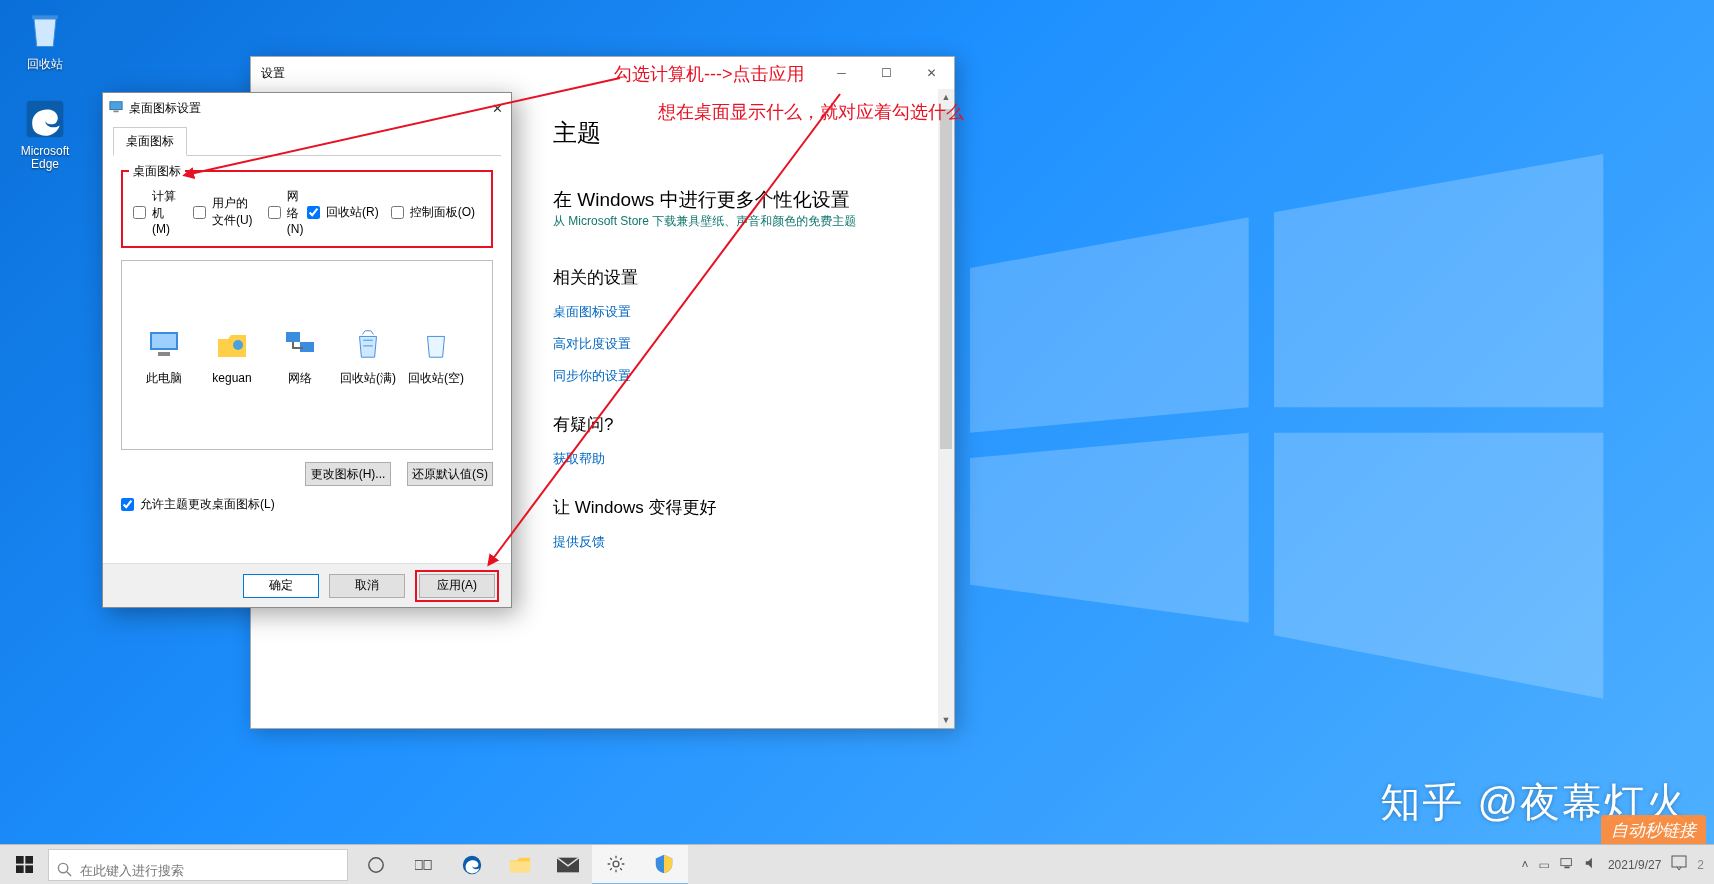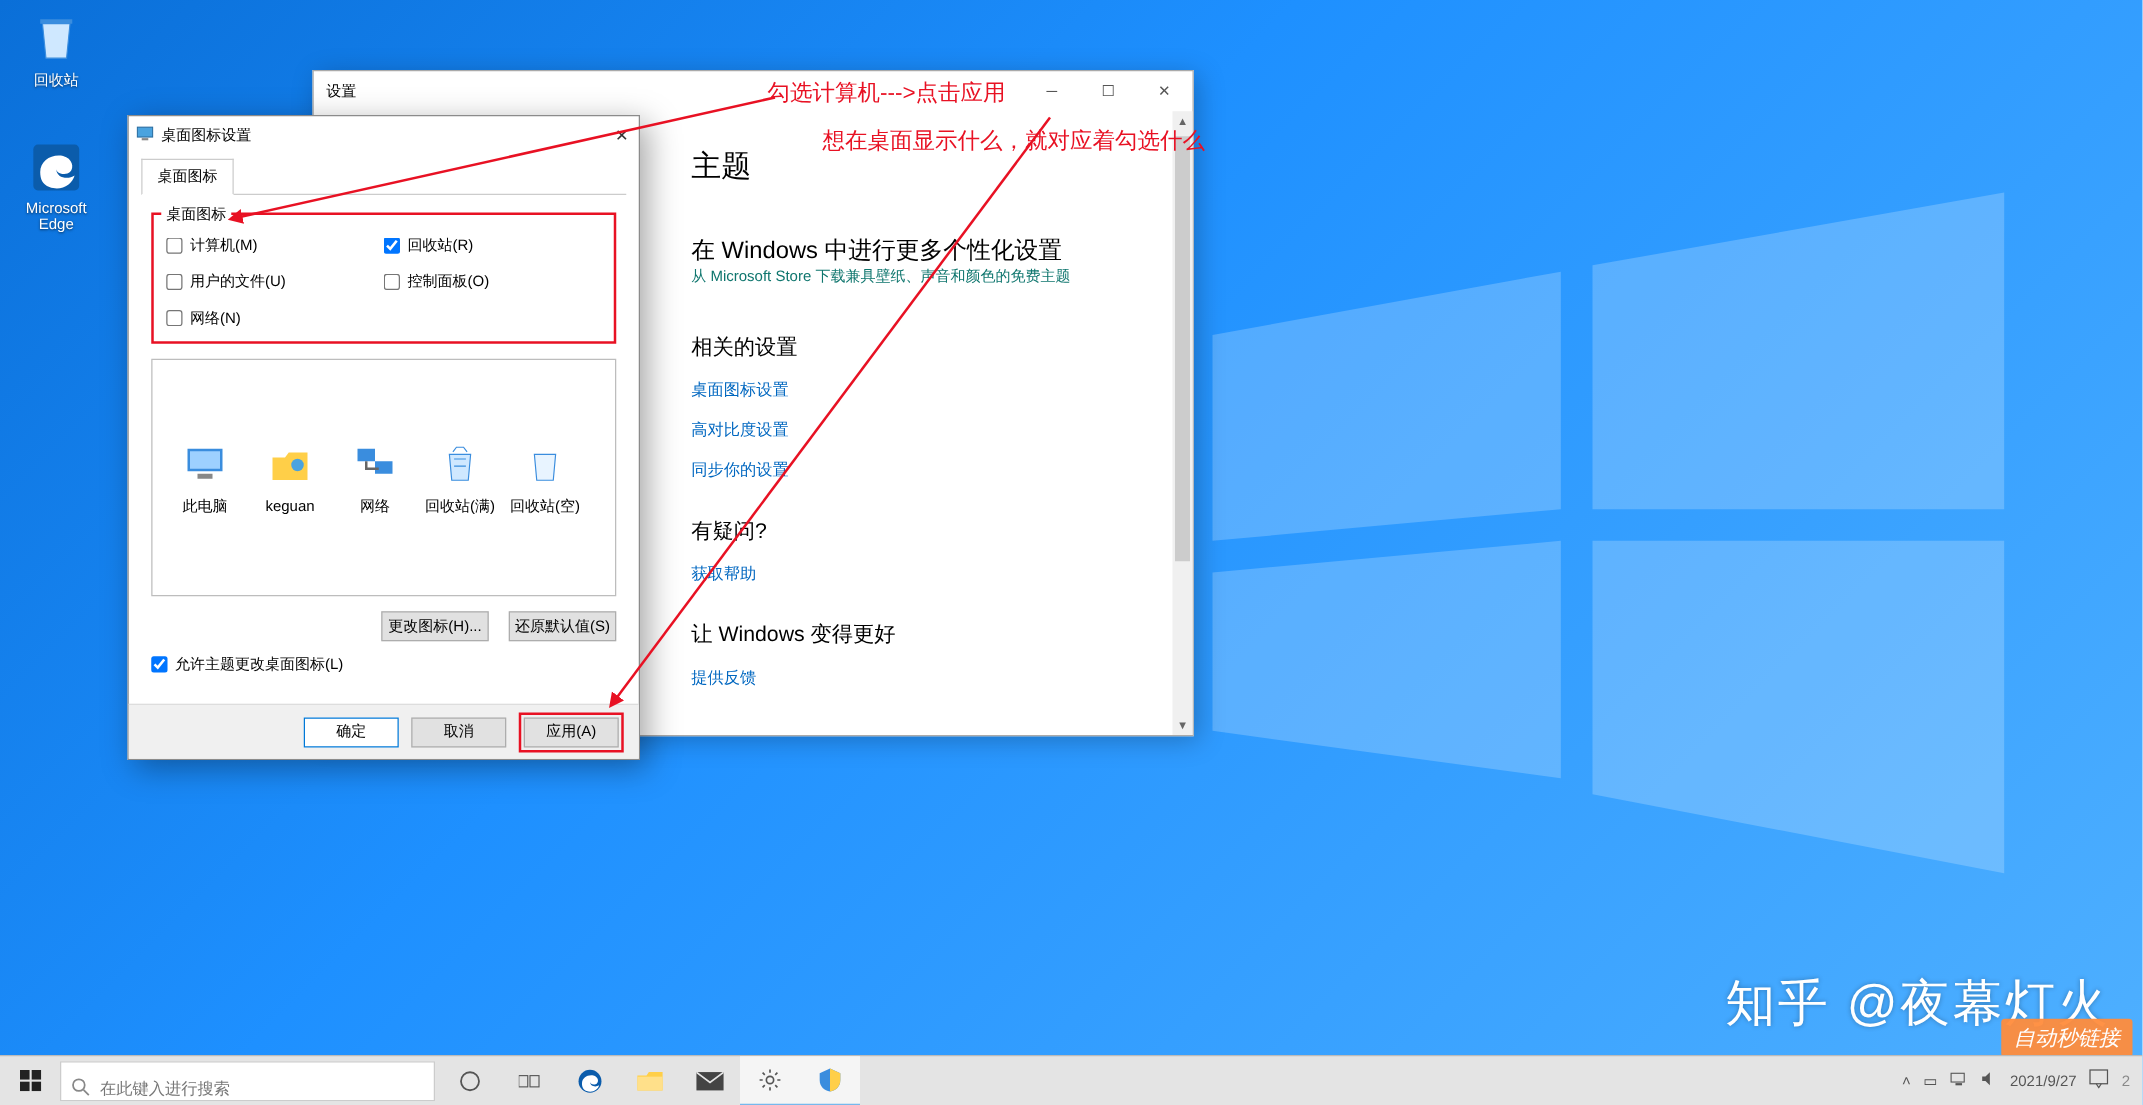--- a/index.html
+++ b/index.html
@@ -6,21 +6,21 @@
   body { width:1714px; height:884px; overflow:hidden; position:relative;
          background:linear-gradient(135deg,#0a6fd8 0%,#1e90ff 40%,#4fb0ff 100%); }
   
   .win-light{position:absolute;right:60px;top:40px;width:760px;height:760px;pointer-events:none;opacity:.85}
   .win-light svg{width:100%;height:100%}
   
   .desk-icon{position:absolute;width:74px;text-align:center;color:#fff;font-size:12px;text-shadow:0 1px 2px rgba(0,0,0,.6)}
   .desk-icon .ico{width:44px;height:44px;margin:0 auto 4px;display:flex;align-items:center;justify-content:center}
   .recycle .ico svg,.edge .ico svg{width:44px;height:44px}
   
-  .settings-win{position:absolute;left:250px;top:56px;width:705px;height:533px;background:#fff;border:1px solid #aaa;box-shadow:4px 4px 20px rgba(0,0,0,.25)}
+  .settings-win{position:absolute;left:250px;top:56px;width:705px;height:673px;background:#fff;border:1px solid #aaa;box-shadow:4px 4px 20px rgba(0,0,0,.25)}
   .settings-titlebar{height:32px;display:flex;align-items:center;justify-content:space-between;padding:0 0 0 10px;font-size:12px}
   .win-ctrls{display:flex}
   .win-ctrls div{width:45px;height:32px;display:flex;align-items:center;justify-content:center;color:#555}
   .settings-body{padding:28px 26px 10px 26px;position:relative;height:calc(100% - 32px)}
   .settings-body h1{font-weight:400;font-size:24px;margin-bottom:38px}
   .settings-body h2{font-weight:400;font-size:19px;margin-bottom:0}
   .settings-body .sub{font-size:12px;color:#0f766e;margin-bottom:36px}
   .settings-body h3{font-weight:400;font-size:17px;margin:8px 0 14px}
   .settings-body a.link{color:#0067c0;font-size:13px;text-decoration:none;display:block;margin-bottom:14px}
   .settings-scroll{position:absolute;right:0;top:0;width:16px;height:100%;background:#f0f0f0}
@@ -29,21 +29,21 @@
   
   .dlg{position:absolute;left:102px;top:92px;width:410px;height:516px;background:#fff;border:1px solid #8b8b8b;box-shadow:6px 6px 24px rgba(0,0,0,.35);font-size:12px}
   .dlg-titlebar{height:30px;display:flex;align-items:center;justify-content:space-between;padding:0 8px 0 6px}
   .dlg-titlebar .t{display:flex;align-items:center;gap:6px}
   .dlg-tabs{margin:4px 10px 0;border-bottom:1px solid #ccc;display:flex}
   .dlg-tab{padding:5px 12px;border:1px solid #ccc;border-bottom:1px solid #fff;background:#fff;margin-bottom:-1px;font-size:12px}
   .dlg-content{padding:14px 18px 0}
   .grp{border:2px solid #e81123;padding:8px 10px 10px;position:relative;margin-bottom:12px}
   .grp .legend{position:absolute;top:-9px;left:6px;background:#fff;padding:0 4px;font-size:12px}
   .grp-row{display:flex}
-  .grp-col{flex:1;display:flex;flex-direction:column;gap:12px;padding-top:8px}
+  .grp-col{flex:1;display:flex;flex-direction:row;gap:12px;padding-top:8px}
   .chk{display:flex;align-items:center;gap:6px}
   .chk input{width:13px;height:13px}
   .preview{border:1px solid #bdbdbd;height:190px;padding:10px 8px;display:flex;gap:0;align-items:center}
   .pv{width:68px;text-align:center;font-size:12px}
   .pv .pic{width:40px;height:40px;margin:0 auto 6px;display:flex;align-items:center;justify-content:center}
   .btnrow{display:flex;gap:16px;justify-content:flex-end;margin:12px 0 10px}
   .wbtn{min-width:86px;height:24px;border:1px solid #adadad;background:#e1e1e1;font-size:12px;cursor:pointer}
   .dlg-footer{position:absolute;left:0;right:0;bottom:0;height:44px;background:#f0f0f0;border-top:1px solid #ddd;display:flex;align-items:center;justify-content:flex-end;gap:10px;padding:0 12px}
   .dlg-footer .wbtn{min-width:76px}
   .wbtn.primary{border:1px solid #0078d7;background:#fff}
@@ -79,21 +79,21 @@
 
 <div class="desk-icon recycle" style="left:8px;top:8px">
   <div class="ico">
     <svg viewBox="0 0 48 48">
         <path fill="#cfe8ff" stroke="#3a8dde" d="M12 12h24l-3 30H15z"></path>
         <path fill="#3a8dde" d="M10 8h28v4H10z"></path>
       </svg>
   </div>
   <div>回收站</div>
 </div>
-<div class="desk-icon edge" style="left:8px;top:112px">
+<div class="desk-icon edge" style="left:8px;top:97px">
   <div class="ico">
     <svg viewBox="0 0 48 48">
         <rect x="4" y="4" width="40" height="40" rx="4" fill="#0b5cab"></rect>
         <path d="M10 28c0-10 10-16 20-14 8 2 10 10 6 14-3 3-12 2-12-3 0 8 10 10 16 6-2 8-12 14-22 10C12 39 10 34 10 28z" fill="#fff"></path>
       </svg>
   </div>
   <div style="line-height:13px">Microsoft Edge</div>
 </div>
 
 <div class="settings-win">

